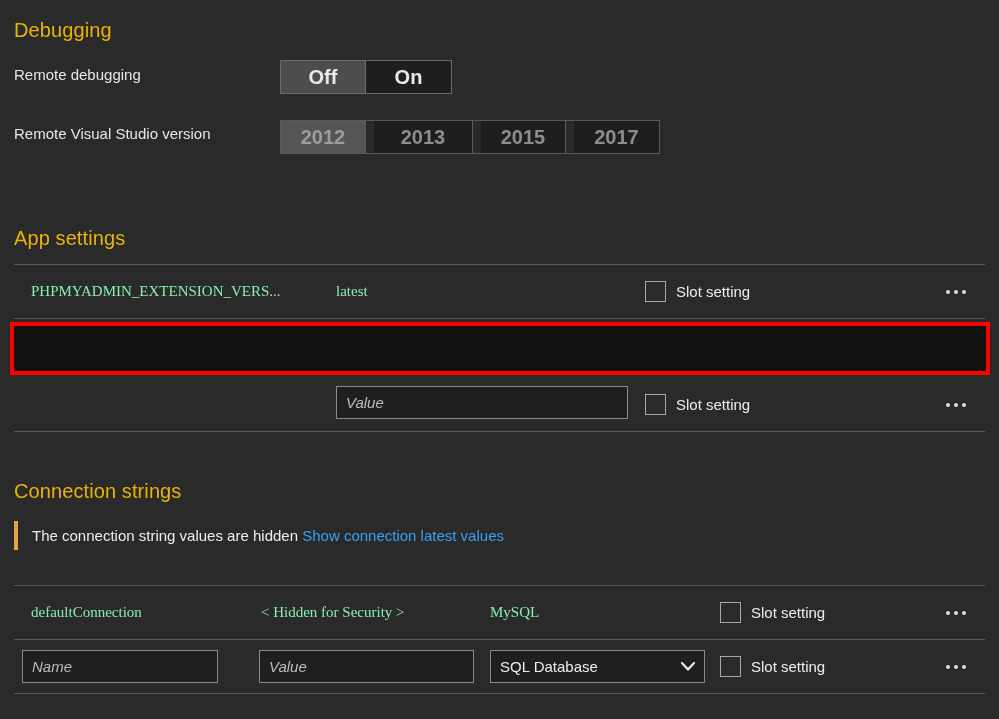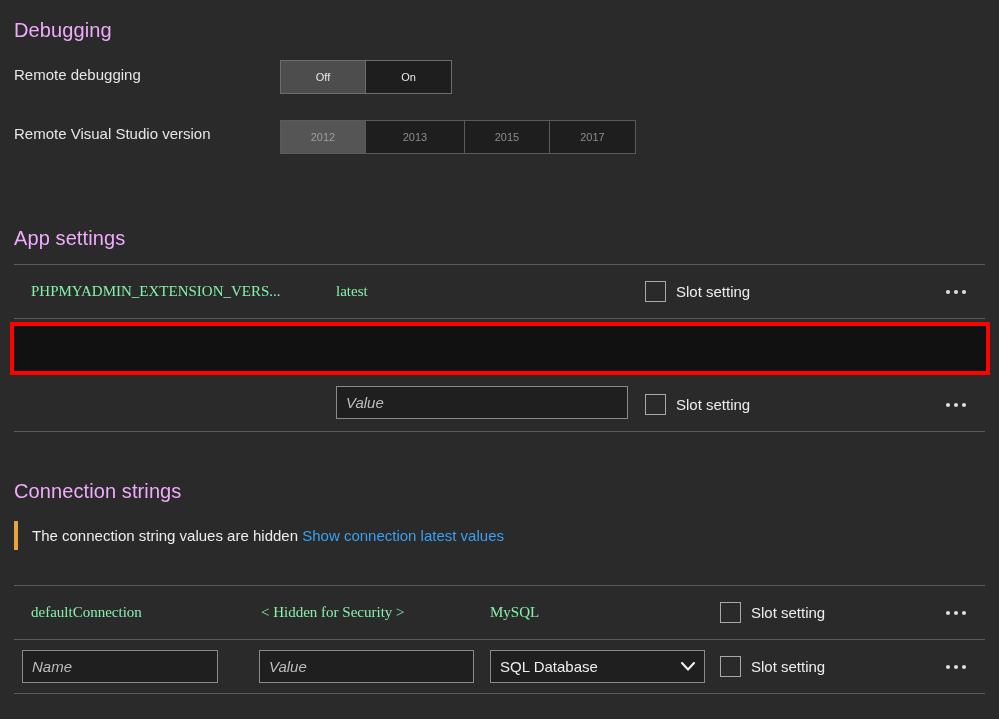--- a/index.html
+++ b/index.html
@@ -18,21 +18,21 @@
     -webkit-font-smoothing: antialiased;
   }
 
   .page { position: relative; width: 999px; height: 719px; }
 
   
   .section-title {
     position: absolute;
     font-size: 20px;
     font-weight: 400;
-    color: #f0abfc;
+    color: #eab308;
     letter-spacing: .1px;
     white-space: nowrap;
   }
 
   
   .field-label {
     position: absolute;
     font-size: 15px;
     color: #e6e6e6;
     white-space: nowrap;
@@ -42,32 +42,33 @@
     position: absolute;
     display: flex;
     border: 1px solid #6d6d6d;
     height: 34px;
     overflow: hidden;
   }
   .seg-btn {
     display: flex;
     align-items: center;
     justify-content: center;
-    font-size: 11px;
+    font-size: 20px;
     color: #e9e9e9;
     background: #1e1e1e;
     border-right: 1px solid #6d6d6d;
     cursor: pointer;
     user-select: none;
     height: 100%;
+    font-weight: bold;
   }
   .seg-btn:last-child { border-right: none; }
   .seg-btn.selected { background: #4d4d4d; }
   .seg-group.disabled .seg-btn { color: #8d8d8d; cursor: default; }
-  .seg-group.disabled { border-color: #5a5a5a; }
+  .seg-group.disabled { border-color: #5a5a5a; gap: 8px; }
   .seg-group.disabled .seg-btn { border-right-color: #5a5a5a; }
   .seg-group.disabled .seg-btn.selected { background: #555555; color: #9d9d9d; }
 
   
   .divider {
     position: absolute;
     left: 14px;
     width: 971px;
     height: 1px;
     background: #5a5a5a;

